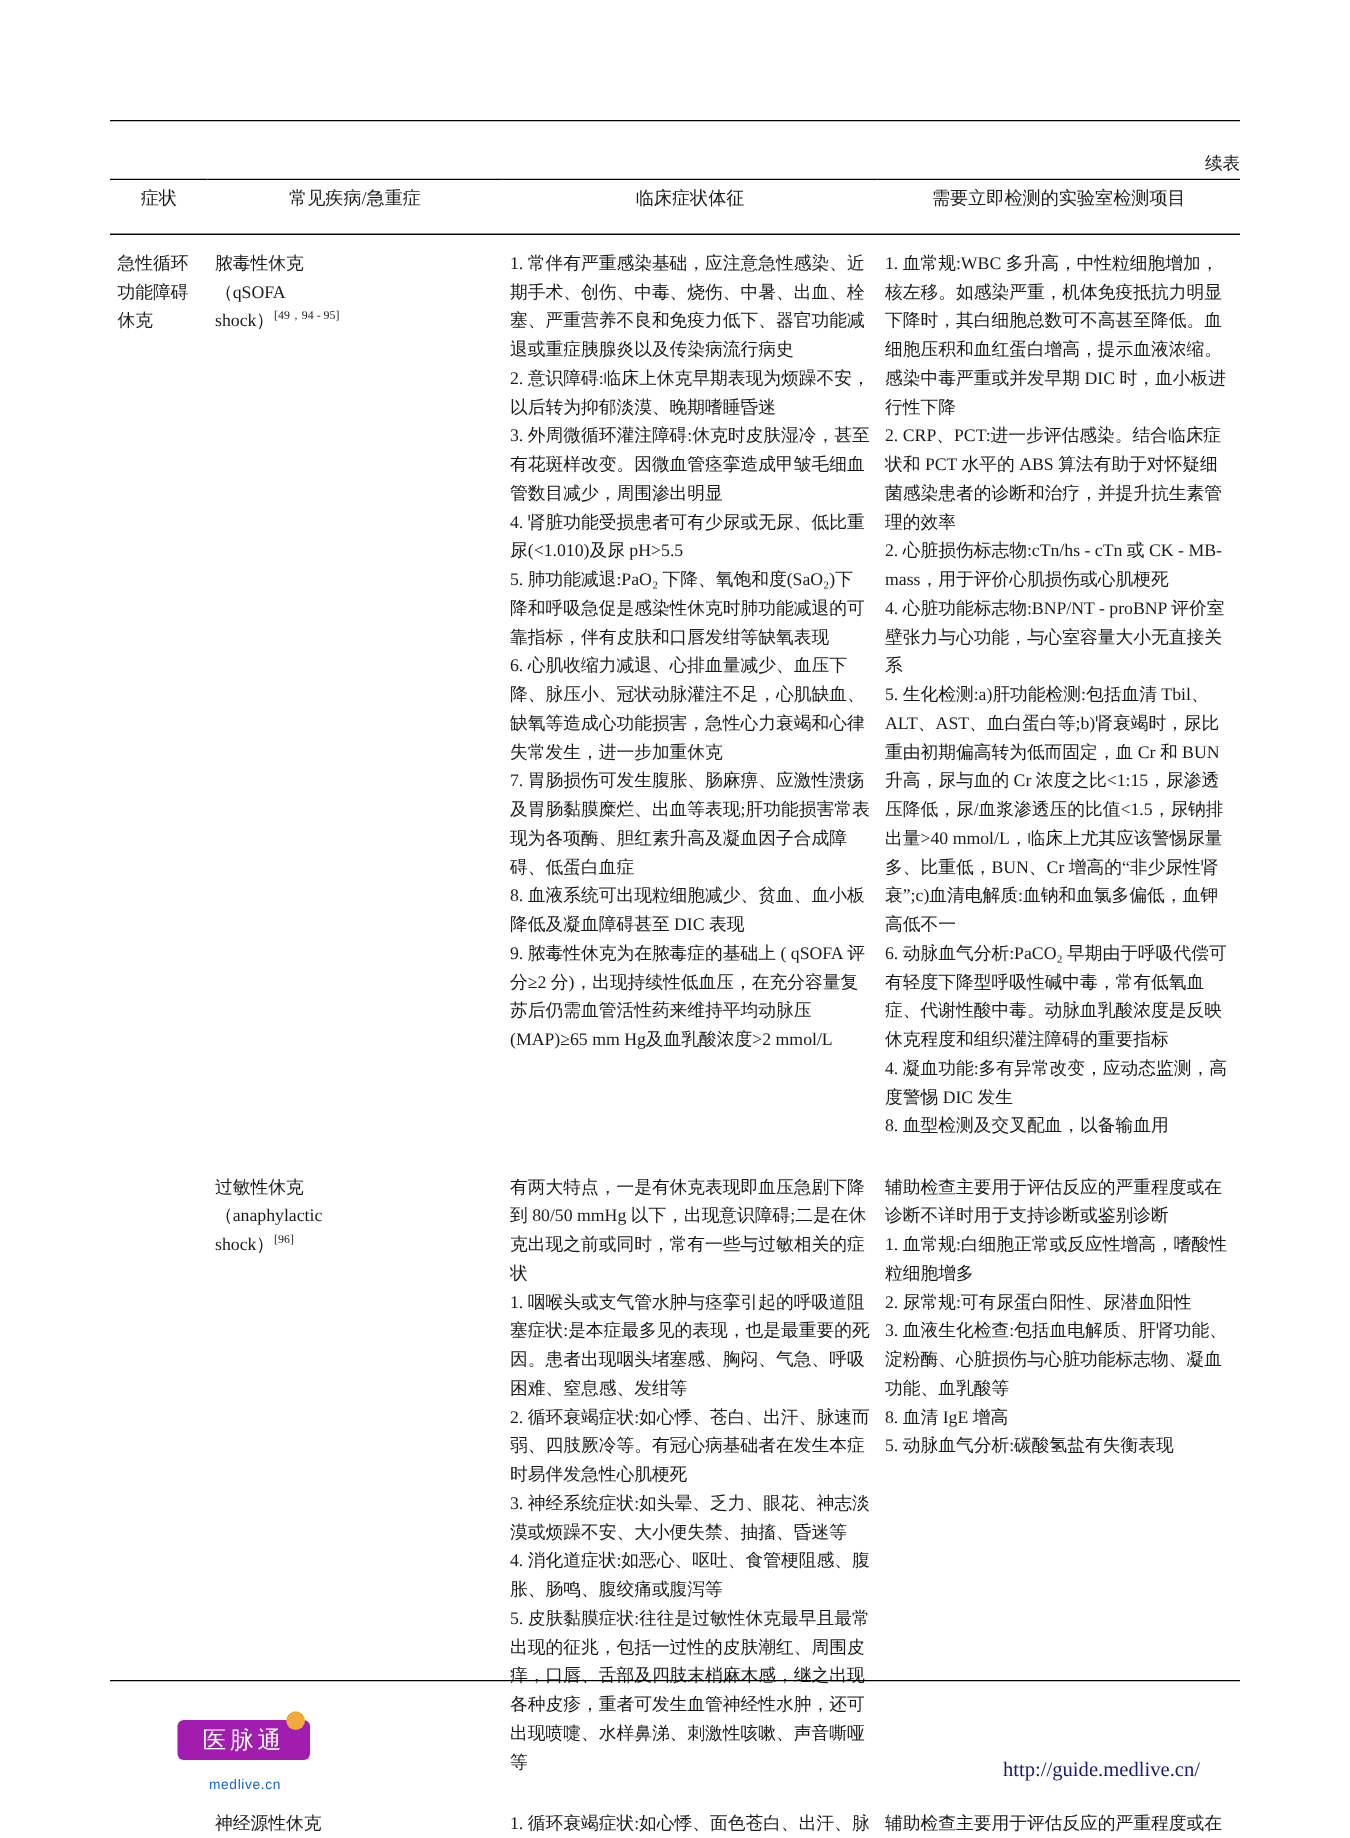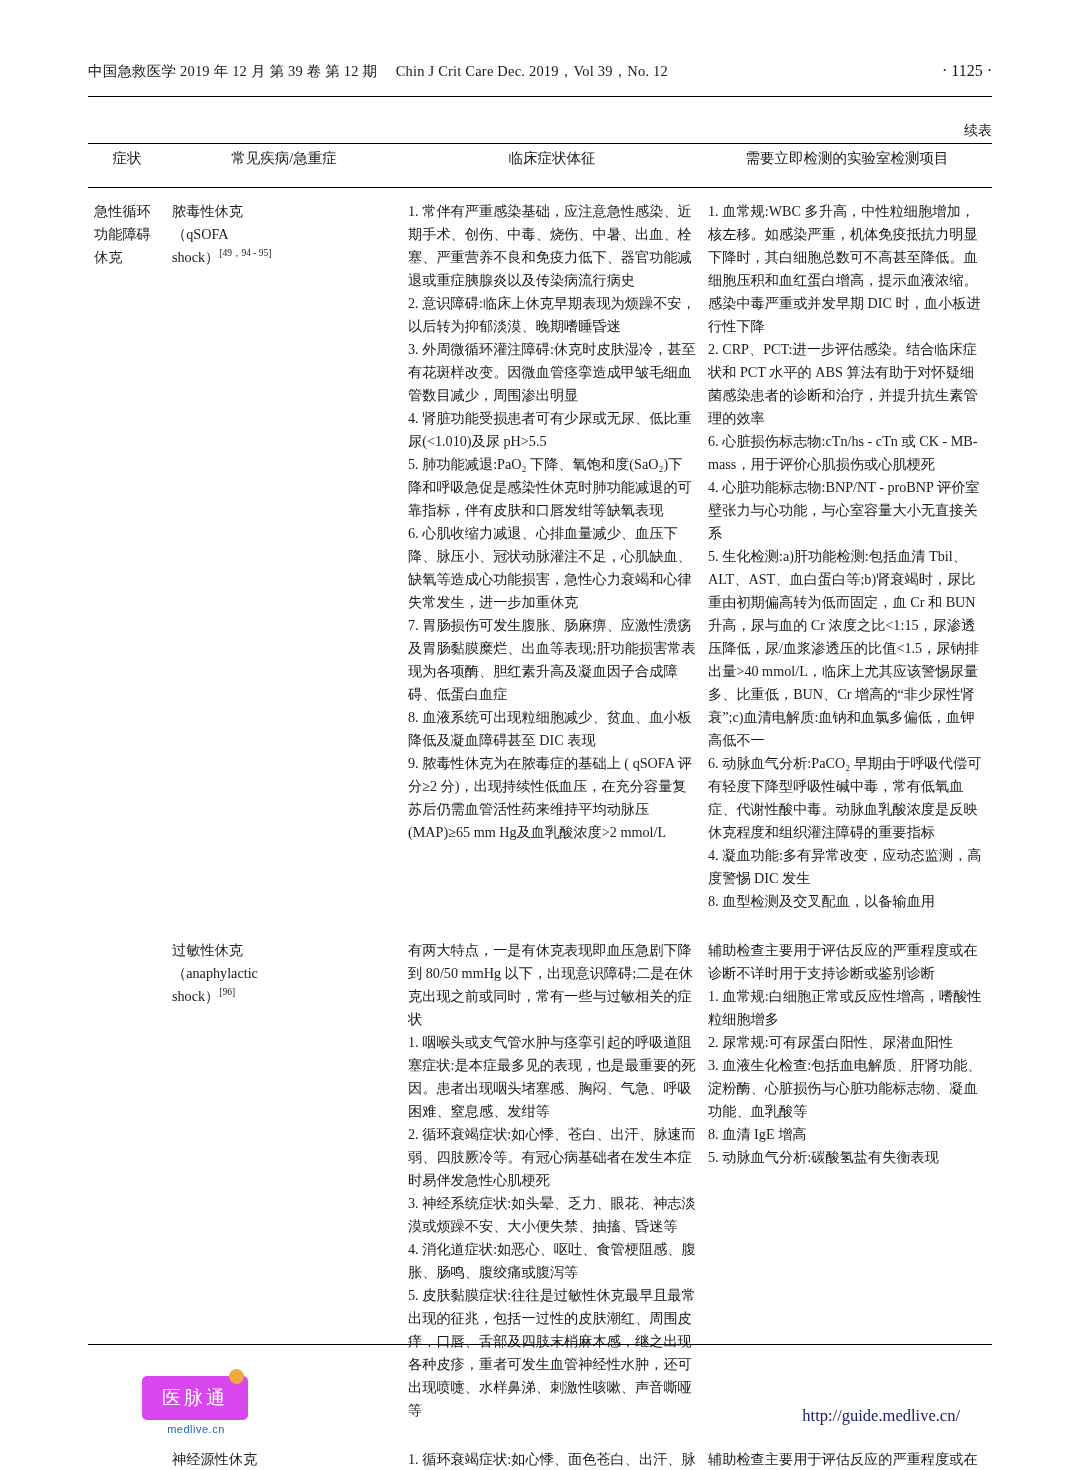--- a/index.html
+++ b/index.html
@@ -110,22 +110,22 @@
   }
   .logo {
     position: absolute;
     left: 142px;
     bottom: 48px;
     width: 108px;
     height: 46px;
   }
   .logo-box {
     width: 106px;
-    height: 44px;
-    background: #d946ef;
+    height: 32px;
+    background: #a21caf;
     border-radius: 5px;
     display: flex;
     align-items: center;
     justify-content: center;
     position: relative;
   }
   .logo-box .lt {
     color: #fff;
     font-size: 19px;
     font-family: "Liberation Sans", sans-serif;
@@ -138,41 +138,37 @@
     width: 15px;
     height: 15px;
     border-radius: 50%;
     background: #f0a93c;
   }
   .logo-sub {
     text-align: center;
     color: #1565c0;
     font-size: 11px;
     font-family: "Liberation Sans", sans-serif;
-    margin-top: 3px;
+    margin-top: 14px;
     letter-spacing: 0.5px;
   }
   .site-url {
     position: absolute;
     right: 120px;
     bottom: 44px;
     font-size: 16.5px;
     color: #1a1a6e;
     font-family: "Liberation Serif", serif;
   }
 </style>
 </head>
 <body>
 
 <div class="page">
 
-  <div class="header">
-    <div class="header-left">中国急救医学 2019 年 12 月 第 39 卷 第 12 期　 Chin J Crit Care Dec. 2019，Vol 39，No. 12</div>
-    <div class="header-right">· 1125 ·</div>
-  </div>
   <div class="header-rule"></div>
 
   <div class="cont-label">续表</div>
 
   <div class="table-wrap">
     <table class="t">
       <colgroup>
         <col class="col-a">
           <col class="col-b">
           <col class="col-c">
@@ -202,21 +198,21 @@
             <span class="cellline">4. 肾脏功能受损患者可有少尿或无尿、低比重尿(&lt;1.010)及尿 pH&gt;5.5</span>
             <span class="cellline">5. 肺功能减退:PaO₂ 下降、氧饱和度(SaO₂)下降和呼吸急促是感染性休克时肺功能减退的可靠指标，伴有皮肤和口唇发绀等缺氧表现</span>
             <span class="cellline">6. 心肌收缩力减退、心排血量减少、血压下降、脉压小、冠状动脉灌注不足，心肌缺血、缺氧等造成心功能损害，急性心力衰竭和心律失常发生，进一步加重休克</span>
             <span class="cellline">7. 胃肠损伤可发生腹胀、肠麻痹、应激性溃疡及胃肠黏膜糜烂、出血等表现;肝功能损害常表现为各项酶、胆红素升高及凝血因子合成障碍、低蛋白血症</span>
             <span class="cellline">8. 血液系统可出现粒细胞减少、贫血、血小板降低及凝血障碍甚至 DIC 表现</span>
             <span class="cellline">9. 脓毒性休克为在脓毒症的基础上 ( qSOFA 评分≥2 分)，出现持续性低血压，在充分容量复苏后仍需血管活性药来维持平均动脉压(MAP)≥65 mm Hg及血乳酸浓度&gt;2 mmol/L</span>
           </td>
           <td class="c-lab">
             <span class="cellline">1. 血常规:WBC 多升高，中性粒细胞增加，核左移。如感染严重，机体免疫抵抗力明显下降时，其白细胞总数可不高甚至降低。血细胞压积和血红蛋白增高，提示血液浓缩。感染中毒严重或并发早期 DIC 时，血小板进行性下降</span>
             <span class="cellline">2. CRP、PCT:进一步评估感染。结合临床症状和 PCT 水平的 ABS 算法有助于对怀疑细菌感染患者的诊断和治疗，并提升抗生素管理的效率</span>
-            <span class="cellline">6. 心脏损伤标志物:cTn/hs - cTn 或 CK - MB-mass，用于评价心肌损伤或心肌梗死</span>
+            <span class="cellline">2. 心脏损伤标志物:cTn/hs - cTn 或 CK - MB-mass，用于评价心肌损伤或心肌梗死</span>
             <span class="cellline">4. 心脏功能标志物:BNP/NT - proBNP 评价室壁张力与心功能，与心室容量大小无直接关系</span>
             <span class="cellline">5. 生化检测:a)肝功能检测:包括血清 Tbil、ALT、AST、血白蛋白等;b)肾衰竭时，尿比重由初期偏高转为低而固定，血 Cr 和 BUN 升高，尿与血的 Cr 浓度之比&lt;1:15，尿渗透压降低，尿/血浆渗透压的比值&lt;1.5，尿钠排出量&gt;40 mmol/L，临床上尤其应该警惕尿量多、比重低，BUN、Cr 增高的“非少尿性肾衰”;c)血清电解质:血钠和血氯多偏低，血钾高低不一</span>
             <span class="cellline">6. 动脉血气分析:PaCO₂ 早期由于呼吸代偿可有轻度下降型呼吸性碱中毒，常有低氧血症、代谢性酸中毒。动脉血乳酸浓度是反映休克程度和组织灌注障碍的重要指标</span>
             <span class="cellline">4. 凝血功能:多有异常改变，应动态监测，高度警惕 DIC 发生</span>
             <span class="cellline">8. 血型检测及交叉配血，以备输血用</span>
           </td>
         </tr>
 
         <tr>
           <td class="c-sym"></td>

